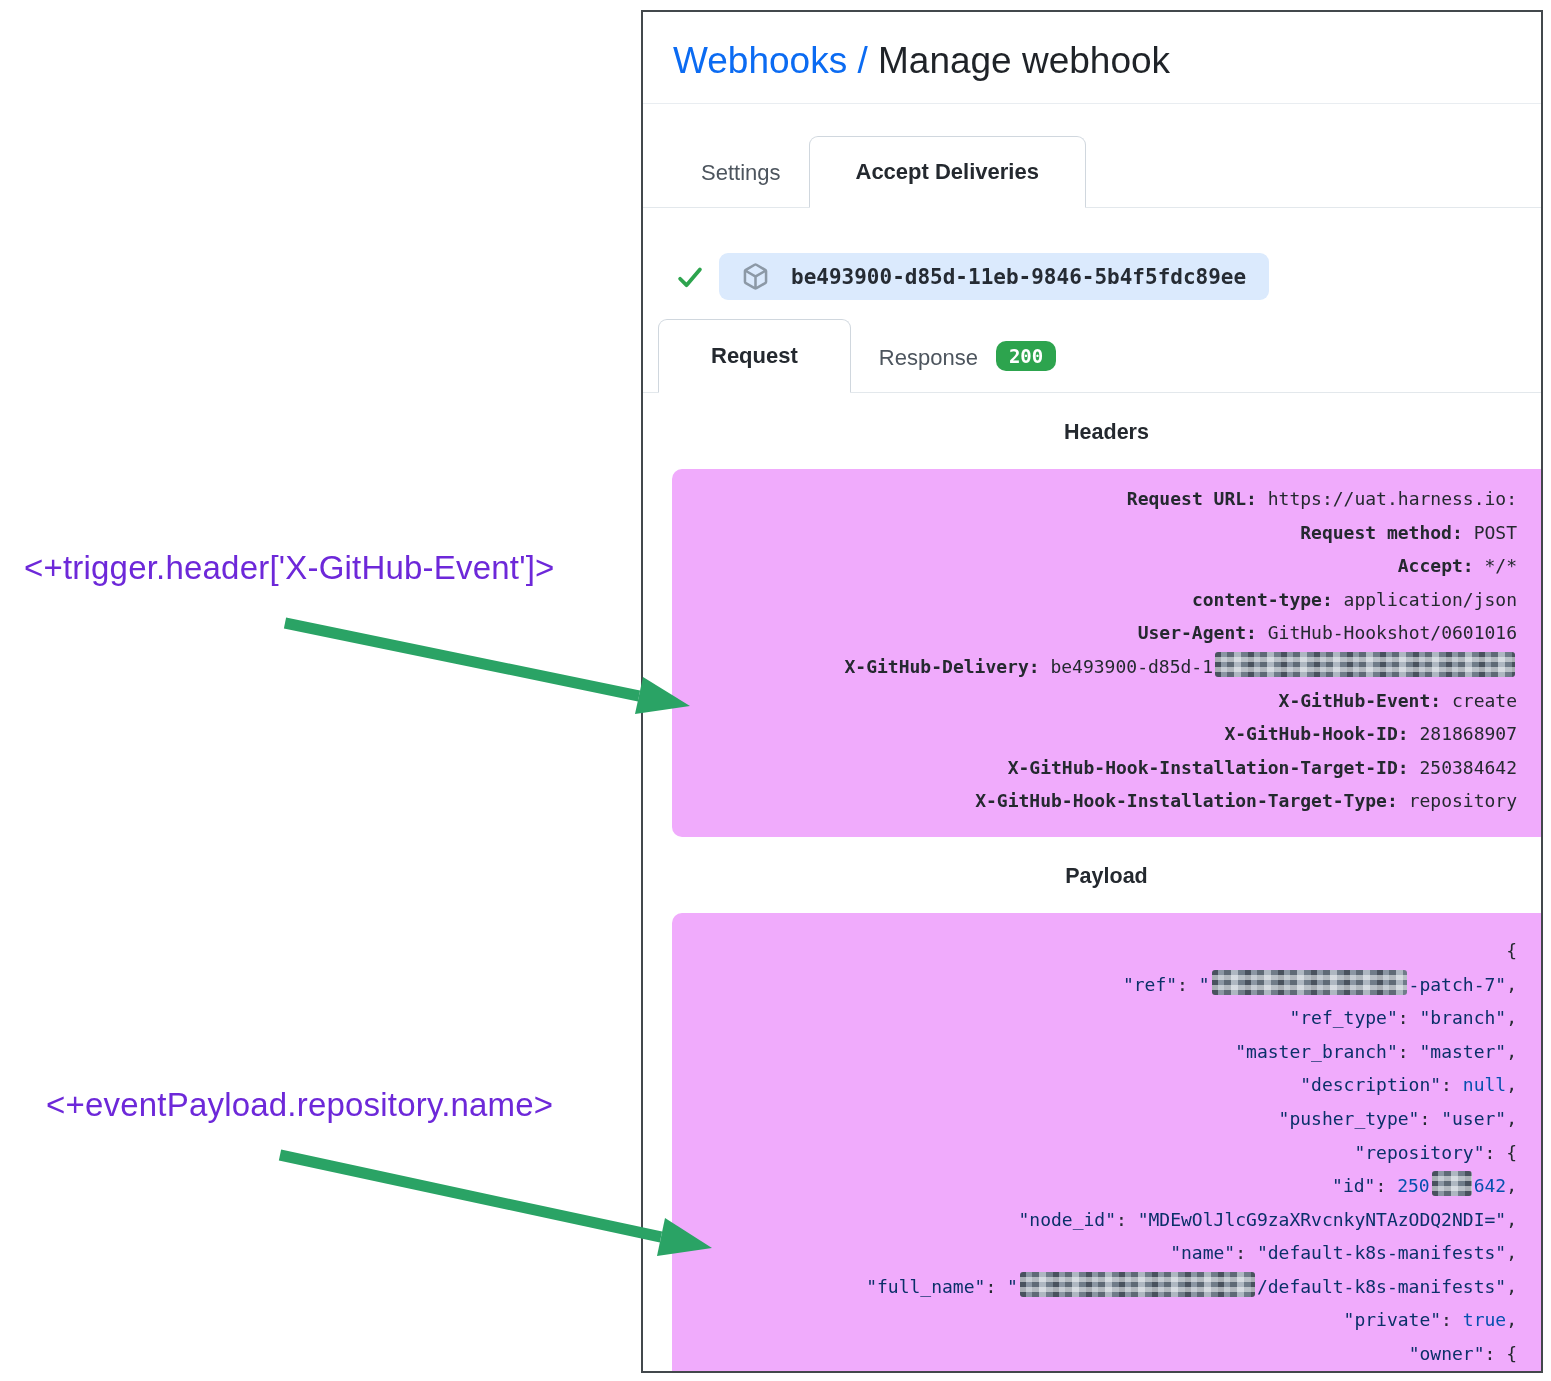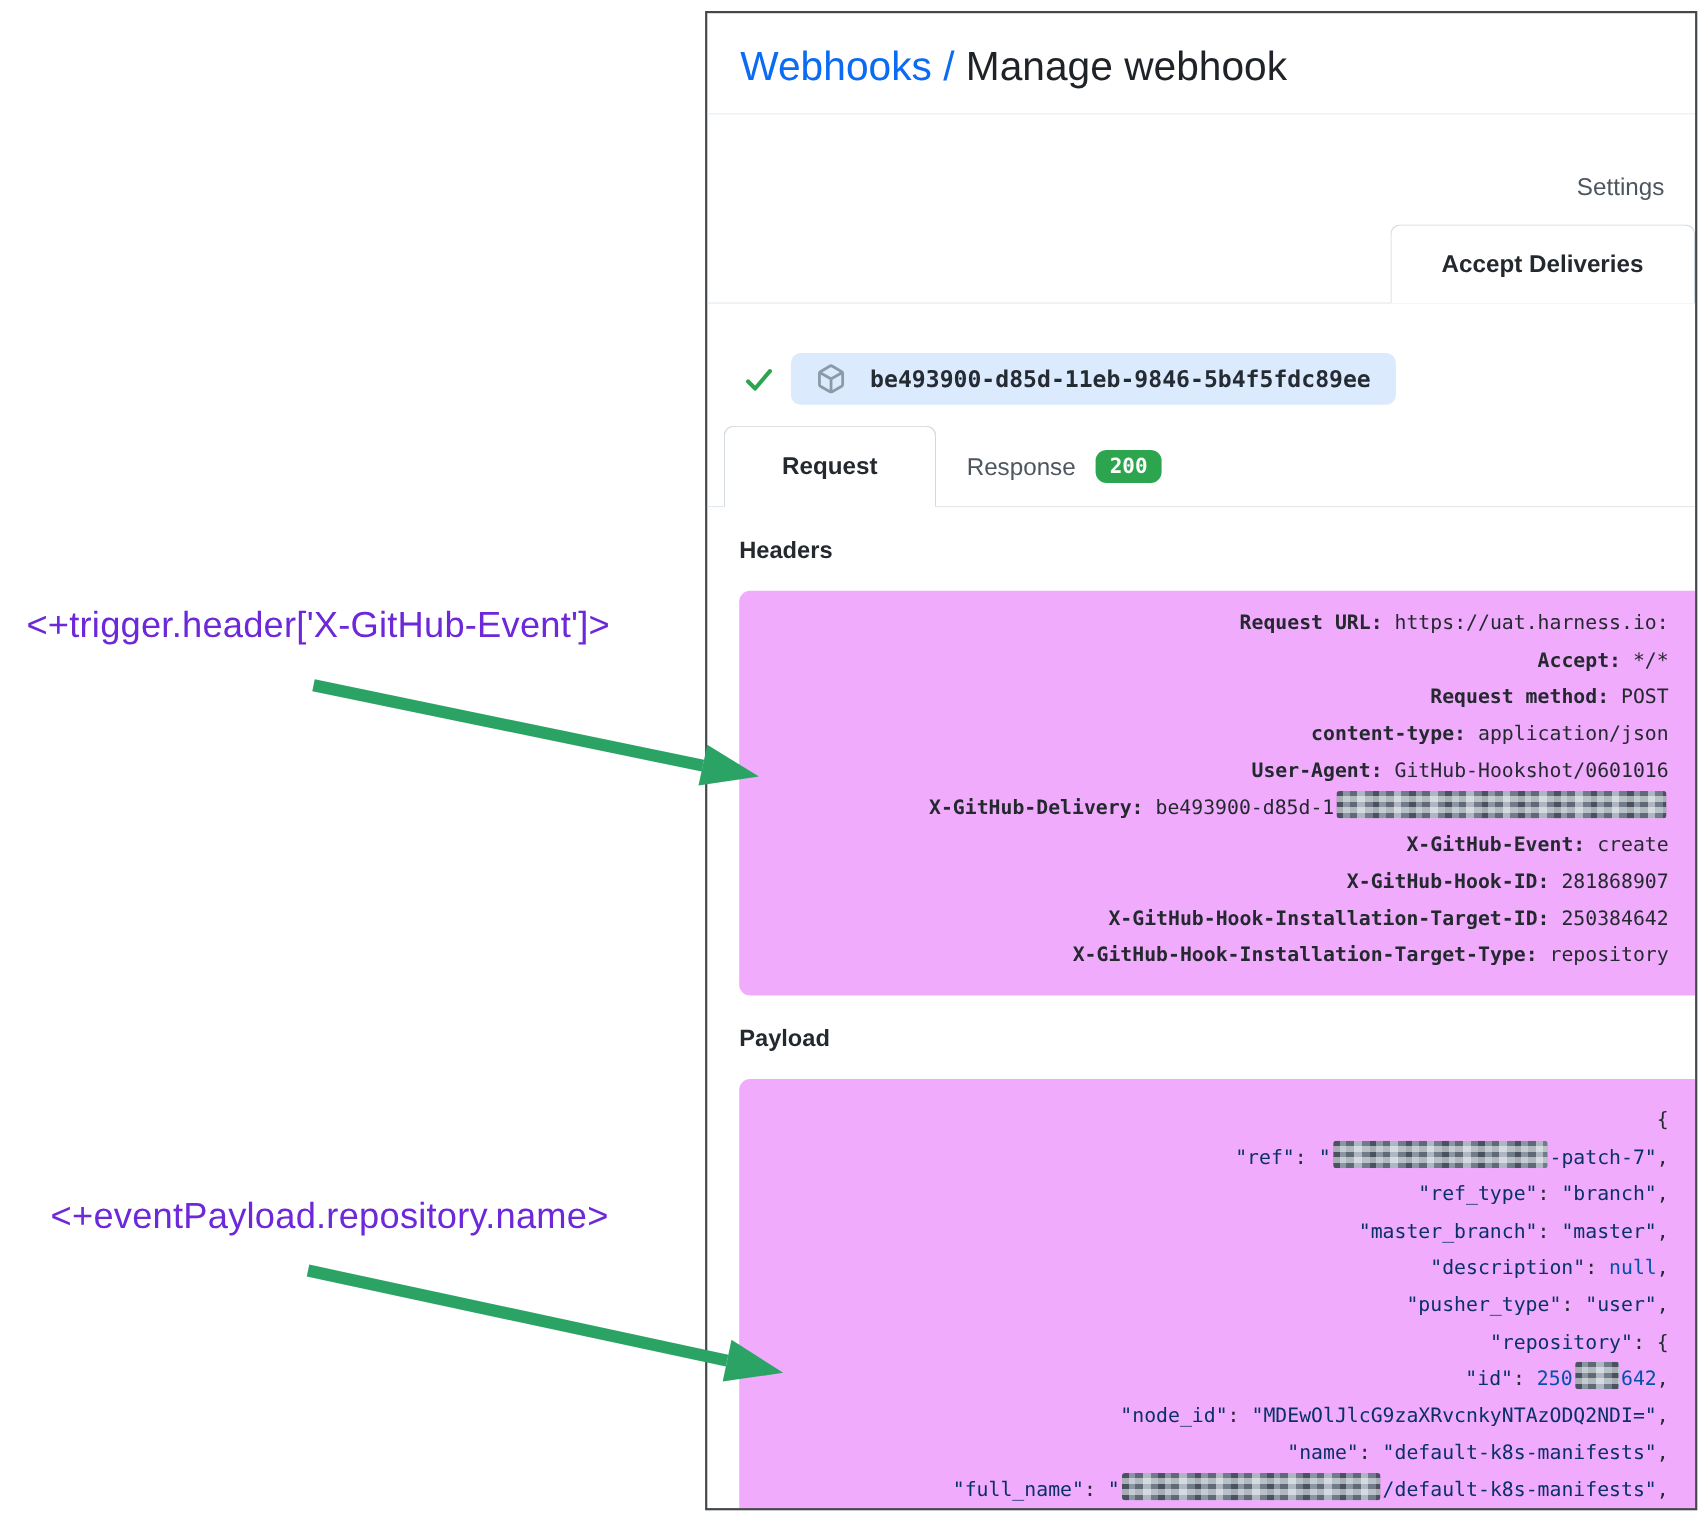--- a/index.html
+++ b/index.html
@@ -17,21 +17,21 @@
   .panel{
     position:absolute;left:641px;top:10px;width:902px;height:1363px;
     border:2px solid #43484c;background:#fff;overflow:hidden;box-sizing:border-box;z-index:1;
   }
   h1.page-head{margin:28px 0 0 30px;font-size:37px;font-weight:400;color:#1f2328;}
   h1.page-head .crumb{color:#0b6bf2;}
   .divider{height:1px;background:#e9edf1;margin-top:21px;}
 
   
   .tabnav{display:flex;align-items:flex-end;border-bottom:1px solid #e3e8ec;}
-  .tabnav.first{padding-left:30px;margin-top:32px;flex-direction:column;}
+  .tabnav.first{padding-left:30px;margin-top:32px;}
   .tabnav.second{padding-left:15px;margin-top:19px;}
   .tab{font-size:22px;color:#4d555e;padding:21px 28px;cursor:pointer;}
   .tab.active{
     background:#fff;border:1px solid #d0d7de;border-bottom:1px solid #fff;
     border-radius:9px 9px 0 0;margin-bottom:-1px;color:#24292f;font-weight:600;
   }
   .tabnav.first .tab.active{padding:22px 46px;}
   .tabnav.second .tab.active{padding:23px 52px;}
   .tab .badge{
     display:inline-block;background:#2da44e;color:#fff;border-radius:10px;
@@ -40,21 +40,21 @@
   }
 
   
   .delivery{display:flex;align-items:center;margin:45px 0 0 33px;gap:15px;}
   .check-icon{width:28px;height:28px;flex:0 0 auto;}
   .pill{display:flex;align-items:center;gap:22px;background:#dbeafd;border-radius:9px;height:47px;padding:0 23px;}
   .pill .pkg{width:27px;height:27px;opacity:.85;}
   .pill .guid{font-family:"DejaVu Sans Mono",monospace;font-size:21px;font-weight:bold;color:#252b33;}
 
   
-  .section-title{margin:27px 0 0 29px;font-size:21.5px;font-weight:700;color:#24292f;}
+  .section-title{margin:27px 0 0 29px;font-size:21.5px;font-weight:700;color:#24292f;text-align:center;}
   .codebox{
     margin:24px 0 0 29px;width:calc(100% - 29px);box-sizing:border-box;
     background:#f0abfc;border-radius:10px 0 0 10px;
     padding:13px 24px 19px 23px;
     font-family:"DejaVu Sans Mono",monospace;font-size:18px;line-height:33.6px;color:#24292f;text-align:right;
   }
   .codebox.payload{padding-top:21px;border-radius:10px 0 0 0;}
   .code-line{white-space:pre;}
   .hdr-label{font-weight:bold;}
   .tok-k,.tok-s{color:#0a3069;}
@@ -115,22 +115,22 @@
   <div class="tabnav second">
     <div class="tab active">Request</div>
     <div class="tab">
       <span>Response</span><span class="badge">200</span>
     </div>
   </div>
 
   <div class="section-title">Headers</div>
   <div class="codebox" id="headers-rows">
       <div class="code-line"><span class="hdr-label">Request URL:</span> <span>https://uat.harness.io:</span></div>
+      <div class="code-line"><span class="hdr-label">Request method:</span> <span>POST</span></div>
       <div class="code-line"><span class="hdr-label">Accept:</span> <span>*/*</span></div>
-      <div class="code-line"><span class="hdr-label">Request method:</span> <span>POST</span></div>
       <div class="code-line"><span class="hdr-label">content-type:</span> <span>application/json</span></div>
       <div class="code-line"><span class="hdr-label">User-Agent:</span> <span>GitHub-Hookshot/0601016</span></div>
       <div class="code-line"><span class="hdr-label">X-GitHub-Delivery:</span> <span>be493900-d85d-1</span><span class="px-redact" style="width: 300px;"></span></div>
       <div class="code-line"><span class="hdr-label">X-GitHub-Event:</span> <span>create</span></div>
       <div class="code-line"><span class="hdr-label">X-GitHub-Hook-ID:</span> <span>281868907</span></div>
       <div class="code-line"><span class="hdr-label">X-GitHub-Hook-Installation-Target-ID:</span> <span>250384642</span></div>
       <div class="code-line"><span class="hdr-label">X-GitHub-Hook-Installation-Target-Type:</span> <span>repository</span></div>
     </div>
 
   <div class="section-title">Payload</div>

